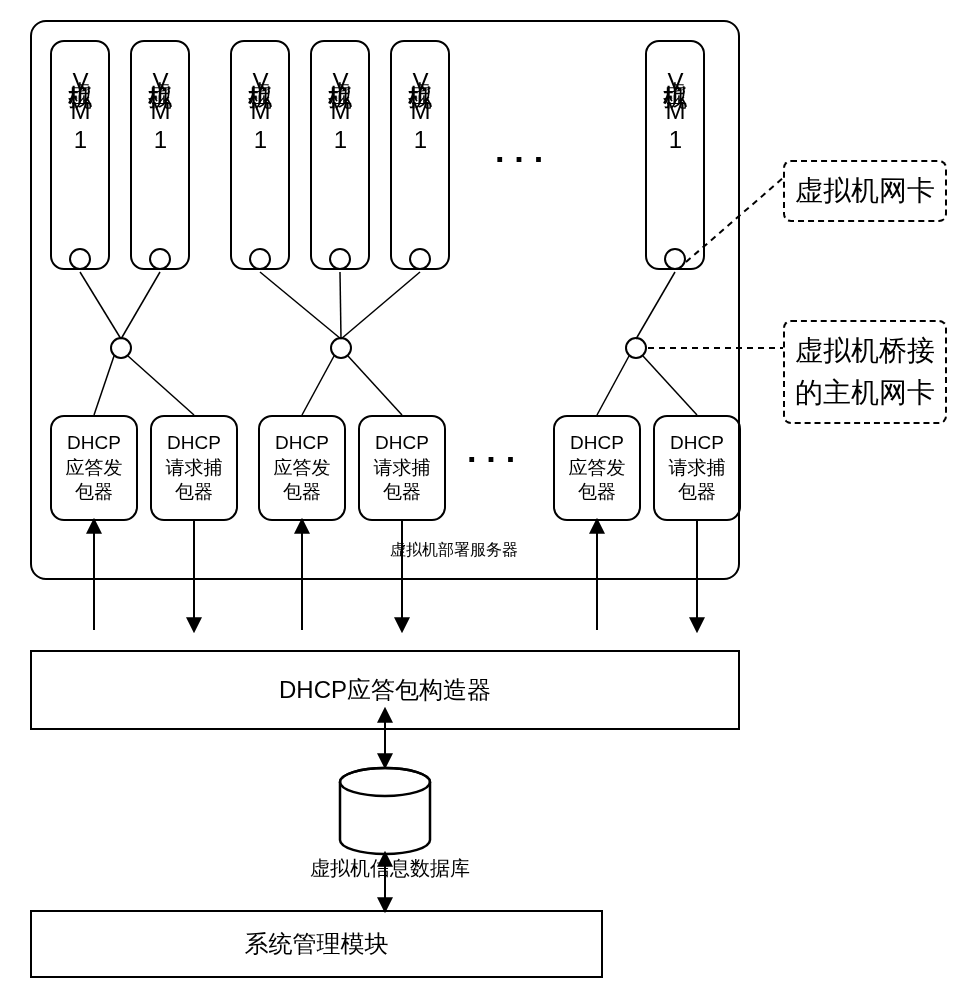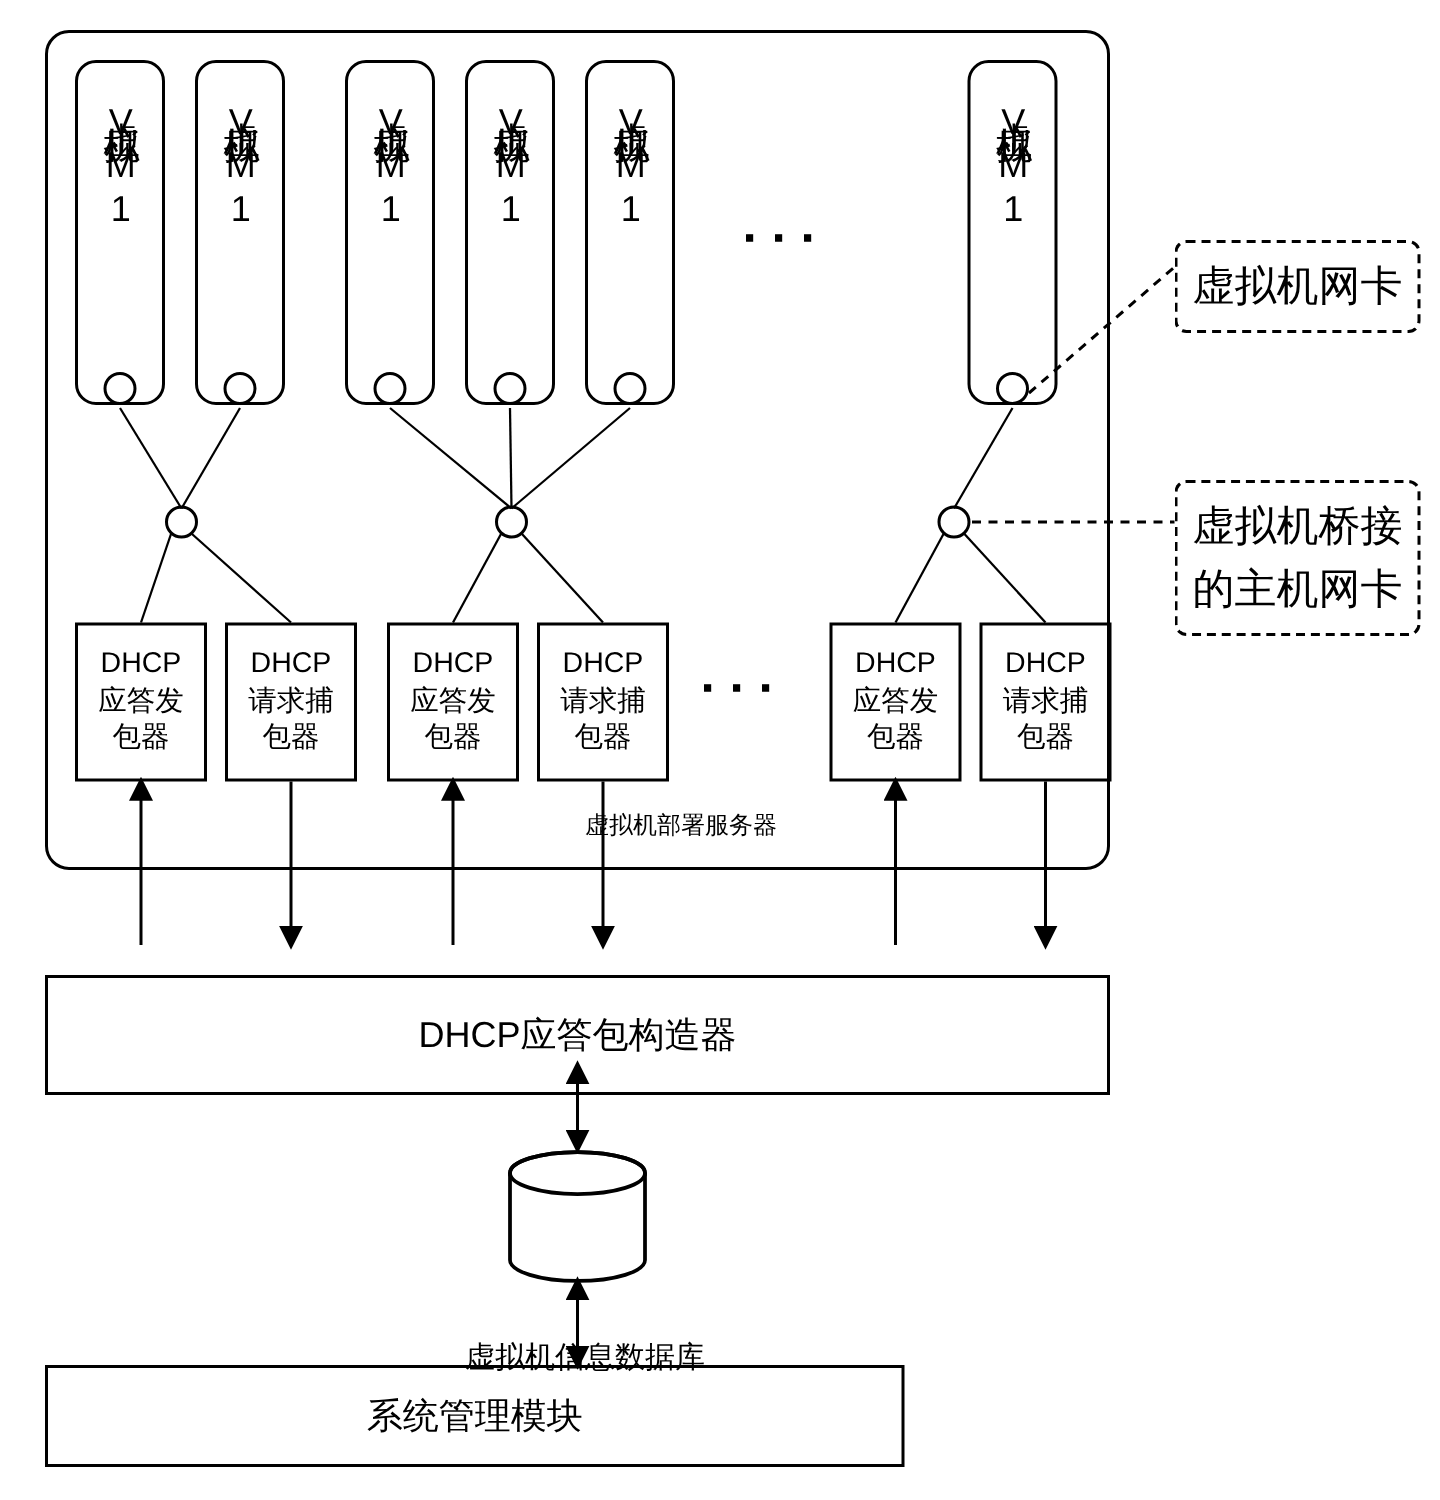--- a/index.html
+++ b/index.html
@@ -66,21 +66,21 @@
     border: 2px solid #000;
     border-radius: 50%;
     background: #fff;
   }
 
   .dhcp-box {
     position: absolute;
     width: 88px;
     height: 106px;
     border: 2.5px solid #000;
-    border-radius: 0;
+    border-radius: 14px;
     top: 415px;
     display: flex;
     align-items: center;
     justify-content: center;
     text-align: center;
     font-size: 19px;
     line-height: 1.3;
     padding: 4px;
   }
 
@@ -114,21 +114,20 @@
     font-size: 24px;
     font-weight: 500;
     margin-top: 20px;
   }
 
   .db-label {
     position: absolute;
     left: 310px;
     top: 855px;
     font-size: 20px;
-    margin-top: 36px;
   }
 
   .mgmt-box {
     position: absolute;
     left: 30px;
     top: 910px;
     width: 573px;
     height: 68px;
     border: 2.5px solid #000;
     display: flex;

